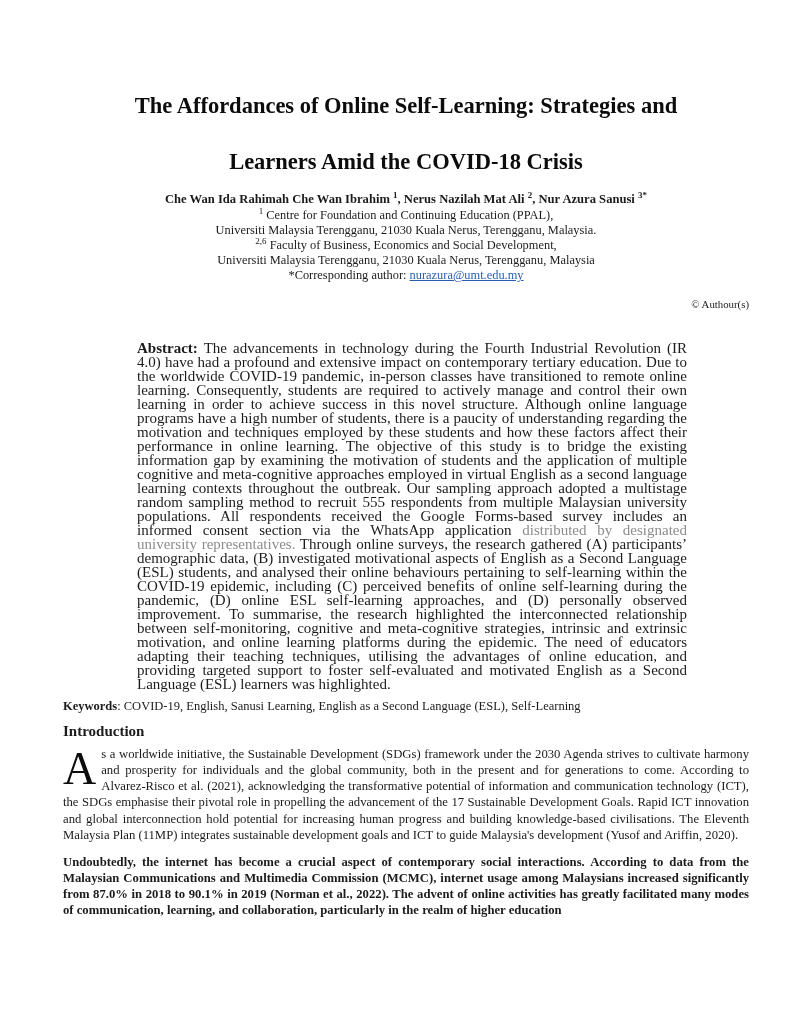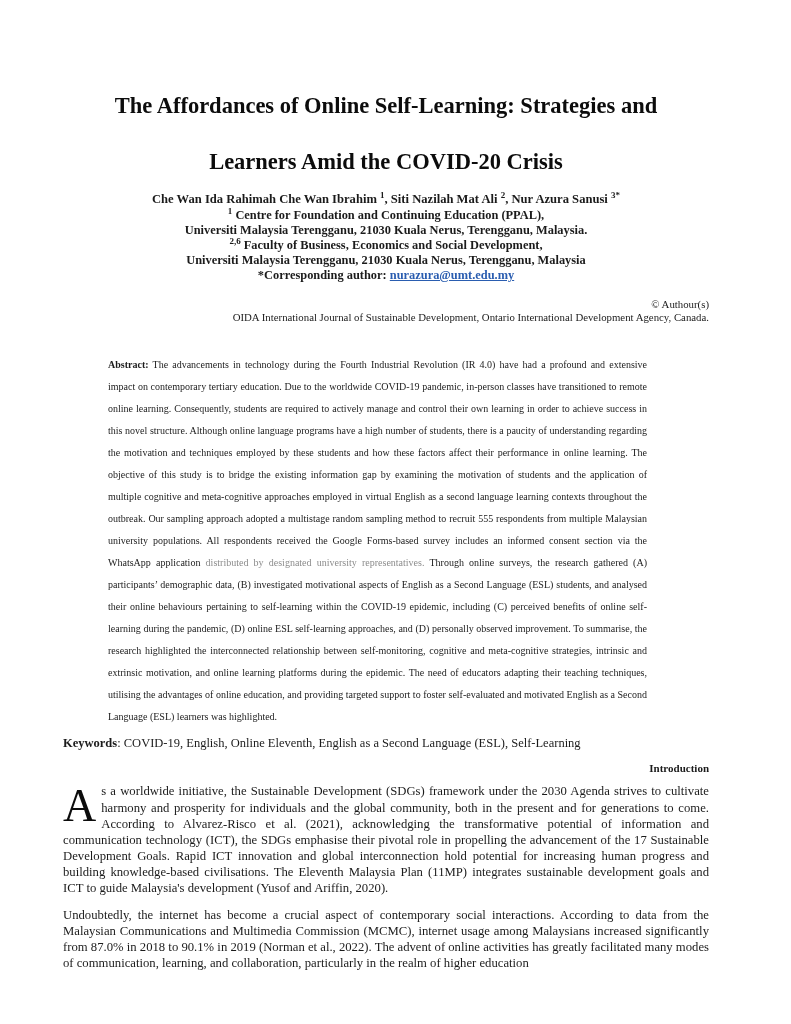--- a/index.html
+++ b/index.html
@@ -9,123 +9,121 @@
     font-family: "Liberation Serif", "DejaVu Serif", serif;
     color: #1b1b1b;
   }
   .page {
     position: relative;
     width: 791px;
     height: 1024px;
     background: #ffffff;
     overflow: hidden;
     box-sizing: border-box;
-    padding: 92px 82px 0 63px;
+    padding: 92px 42px 0 63px;
   }
   .title {
     text-align: center;
     font-weight: bold;
     font-size: 22.5px;
     line-height: 28px;
     color: #0c0c0c;
     margin: 0 0 16px 0;
   }
   .authors-line {
     text-align: center;
     font-weight: bold;
     font-size: 12.6px;
     line-height: 15px;
     margin-bottom: 1px;
   }
   .affil {
     text-align: center;
     font-size: 12.4px;
     line-height: 15px;
-    font-weight: bold;
   }
   sup.sp {
     font-size: 9px;
     vertical-align: super;
     line-height: 0;
   }
   .email-link {
     color: #2a5db0;
     text-decoration: underline;
     cursor: pointer;
   }
   .pub-block {
     margin-top: 15px;
     text-align: right;
     font-size: 10.8px;
     line-height: 13.2px;
   }
   .abstract {
-    margin: 30px 62px 0 45px;
+    margin: 30px 62px 0 74px;
     text-align: justify;
-    font-size: 10px;
-    line-height: 22px;
+    font-size: 15px;
+    line-height: 14px;
   }
   .bold { font-weight: bold; text-align: right; }
   .gray-text { color: #8c8c8c; }
   .keywords {
     margin-top: 7px;
     font-size: 12.5px;
     line-height: 16px;
     text-align: left;
   }
   .section-heading {
-    text-align: right;
+    text-align: left;
     font-weight: bold;
-    font-size: 11px;
+    font-size: 15px;
     line-height: 16px;
     margin-top: 9px;
   }
   .intro-para {
     margin: 7px 0 0 0;
     text-align: justify;
     font-size: 12.7px;
     line-height: 16.1px;
   }
-  .intro-para + .intro-para { margin-top: 11px; }
+  .intro-para + .intro-para { margin-top: 11px; font-weight: bold; }
   .dropcap {
     float: left;
     font-size: 46px;
     line-height: 40px;
     padding: 3px 5px 0 0;
     font-weight: normal;
     color: #0c0c0c;
   }
 </style>
 </head>
 <body>
 
 <div class="page">
 
   <h1 class="title">
     <span>The Affordances of Online Self-Learning: Strategies and</span><br>
     <br>
-    <span>Learners Amid the COVID-20 Crisis</span>
+    <span>Learners Amid the COVID-18 Crisis</span>
   </h1>
 
-  <div class="authors-line"><span>Che Wan Ida Rahimah Che Wan Ibrahim</span> <sup class="sp">1</sup><span>, </span><span>Siti Nazilah Mat Ali</span> <sup class="sp">2</sup><span>, </span><span>Nur Azura Sanusi</span> <sup class="sp">3*</sup></div>
+  <div class="authors-line"><span>Che Wan Ida Rahimah Che Wan Ibrahim</span> <sup class="sp">1</sup><span>, </span><span>Nerus Nazilah Mat Ali</span> <sup class="sp">2</sup><span>, </span><span>Nur Azura Sanusi</span> <sup class="sp">3*</sup></div>
 
   <div class="affil"><sup class="sp">1</sup> <span>Centre for Foundation and Continuing Education (PPAL),</span></div>
   <div class="affil">Universiti Malaysia Terengganu, 21030 Kuala Nerus, Terengganu, Malaysia.</div>
   <div class="affil"><sup class="sp">2,6</sup> <span>Faculty of Business, Economics and Social Development,</span></div>
   <div class="affil">Universiti Malaysia Terengganu, 21030 Kuala Nerus, Terengganu, Malaysia</div>
   <div class="affil"><span>*Corresponding author: </span><a class="email-link">nurazura@umt.edu.my</a></div>
 
   <div class="pub-block">
     <div>© Authour(s)</div>
-    <div>OIDA International Journal of Sustainable Development, Ontario International Development Agency, Canada.</div>
   </div>
 
   <p class="abstract"><span class="bold">Abstract:</span><span> The advancements in technology during the Fourth Industrial Revolution (IR 4.0) have had a profound and extensive impact on contemporary tertiary education. Due to the worldwide COVID-19 pandemic, in-person classes have transitioned to remote online learning. Consequently, students are required to actively manage and control their own learning in order to achieve success in this novel structure. Although online language programs have a high number of students, there is a paucity of understanding regarding the motivation and techniques employed by these students and how these factors affect their performance in online learning. The objective of this study is to bridge the existing information gap by examining the motivation of students and the application of multiple cognitive and meta-cognitive approaches employed in virtual English as a second language learning contexts throughout the outbreak. Our sampling approach adopted a multistage random sampling method to recruit 555 respondents from multiple Malaysian university populations. All respondents received the Google Forms-based survey includes an informed consent section via the WhatsApp application</span><span class="gray-text"> distributed by designated university representatives. </span><span>Through online surveys, the research gathered (A) participants’ demographic data, (B) investigated motivational aspects of English as a Second Language (ESL) students, and analysed their online behaviours pertaining to self-learning within the COVID-19 epidemic, including (C) perceived benefits of online self-learning during the pandemic, (D) online ESL self-learning approaches, and (D) personally observed improvement. To summarise, the research highlighted the interconnected relationship between self-monitoring, cognitive and meta-cognitive strategies, intrinsic and extrinsic motivation, and online learning platforms during the epidemic. The need of educators adapting their teaching techniques, utilising the advantages of online education, and providing targeted support to foster self-evaluated and motivated English as a Second Language (ESL) learners was highlighted.</span></p>
 
-  <div class="keywords"><span class="bold">Keywords</span><span>: COVID-19, English, Online Eleventh, English as a Second Language (ESL), Self-Learning</span></div>
+  <div class="keywords"><span class="bold">Keywords</span><span>: COVID-19, English, Sanusi Learning, English as a Second Language (ESL), Self-Learning</span></div>
 
   <div class="section-heading">Introduction</div>
 
   <p class="intro-para"><span class="dropcap">A</span><span>s a worldwide initiative, the Sustainable Development (SDGs) framework under the 2030 Agenda strives to cultivate harmony and prosperity for individuals and the global community, both in the present and for generations to come. According to Alvarez-Risco et al. (2021), acknowledging the transformative potential of information and communication technology (ICT), the SDGs emphasise their pivotal role in propelling the advancement of the 17 Sustainable Development Goals. Rapid ICT innovation and global interconnection hold potential for increasing human progress and building knowledge-based civilisations. The Eleventh Malaysia Plan (11MP) integrates sustainable development goals and ICT to guide Malaysia's development (Yusof and Ariffin, 2020).</span></p>
 
   <p class="intro-para">Undoubtedly, the internet has become a crucial aspect of contemporary social interactions. According to data from the Malaysian Communications and Multimedia Commission (MCMC), internet usage among Malaysians increased significantly from 87.0% in 2018 to 90.1% in 2019 (Norman et al., 2022). The advent of online activities has greatly facilitated many modes of communication, learning, and collaboration, particularly in the realm of higher education</p>
 
 </div>
 
 </body></html>

